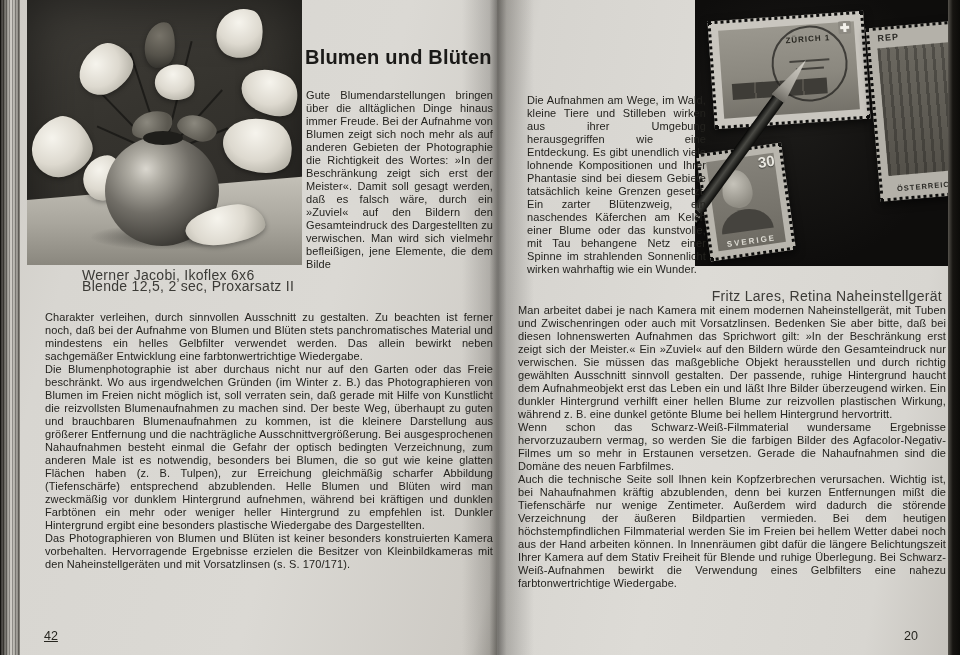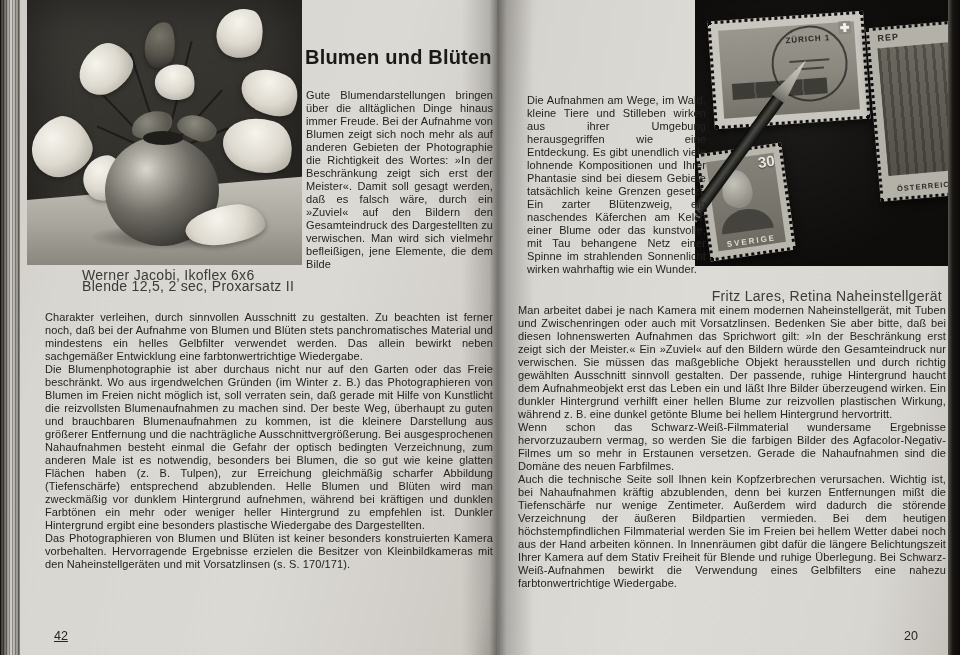--- a/index.html
+++ b/index.html
@@ -182,21 +182,21 @@
     width:17px;height:75px;margin:0 auto;
     background:repeating-linear-gradient(0deg,#74746d 0 2px,#141412 2px 5px);
     border-left:2px solid #060605;border-right:2px solid #060605;box-sizing:border-box;
   }
 
   
   .lp-caption{position:absolute;left:62px;top:270px;}
   .lp-heading{position:absolute;left:285px;top:46px;}
   .lp-column{position:absolute;left:286px;top:89px;width:187px;}
   .lp-main{position:absolute;left:25px;top:311px;width:448px;}
-  .lp-pagenum{position:absolute;left:34px;top:629px;text-decoration:underline;}
+  .lp-pagenum{position:absolute;left:24px;top:629px;text-decoration:underline;}
 
   .rp-heading{position:absolute;left:30px;top:58px;}
   .rp-column{position:absolute;left:30px;top:94px;width:179px;}
   .rp-caption{position:absolute;left:198px;top:272px;width:247px;text-align:right;margin-top:19px;}
   .rp-main{position:absolute;left:21px;top:304px;width:428px;}
   .rp-pagenum{position:absolute;left:407px;top:629px;}
 </style>
 </head>
 <body>
 

